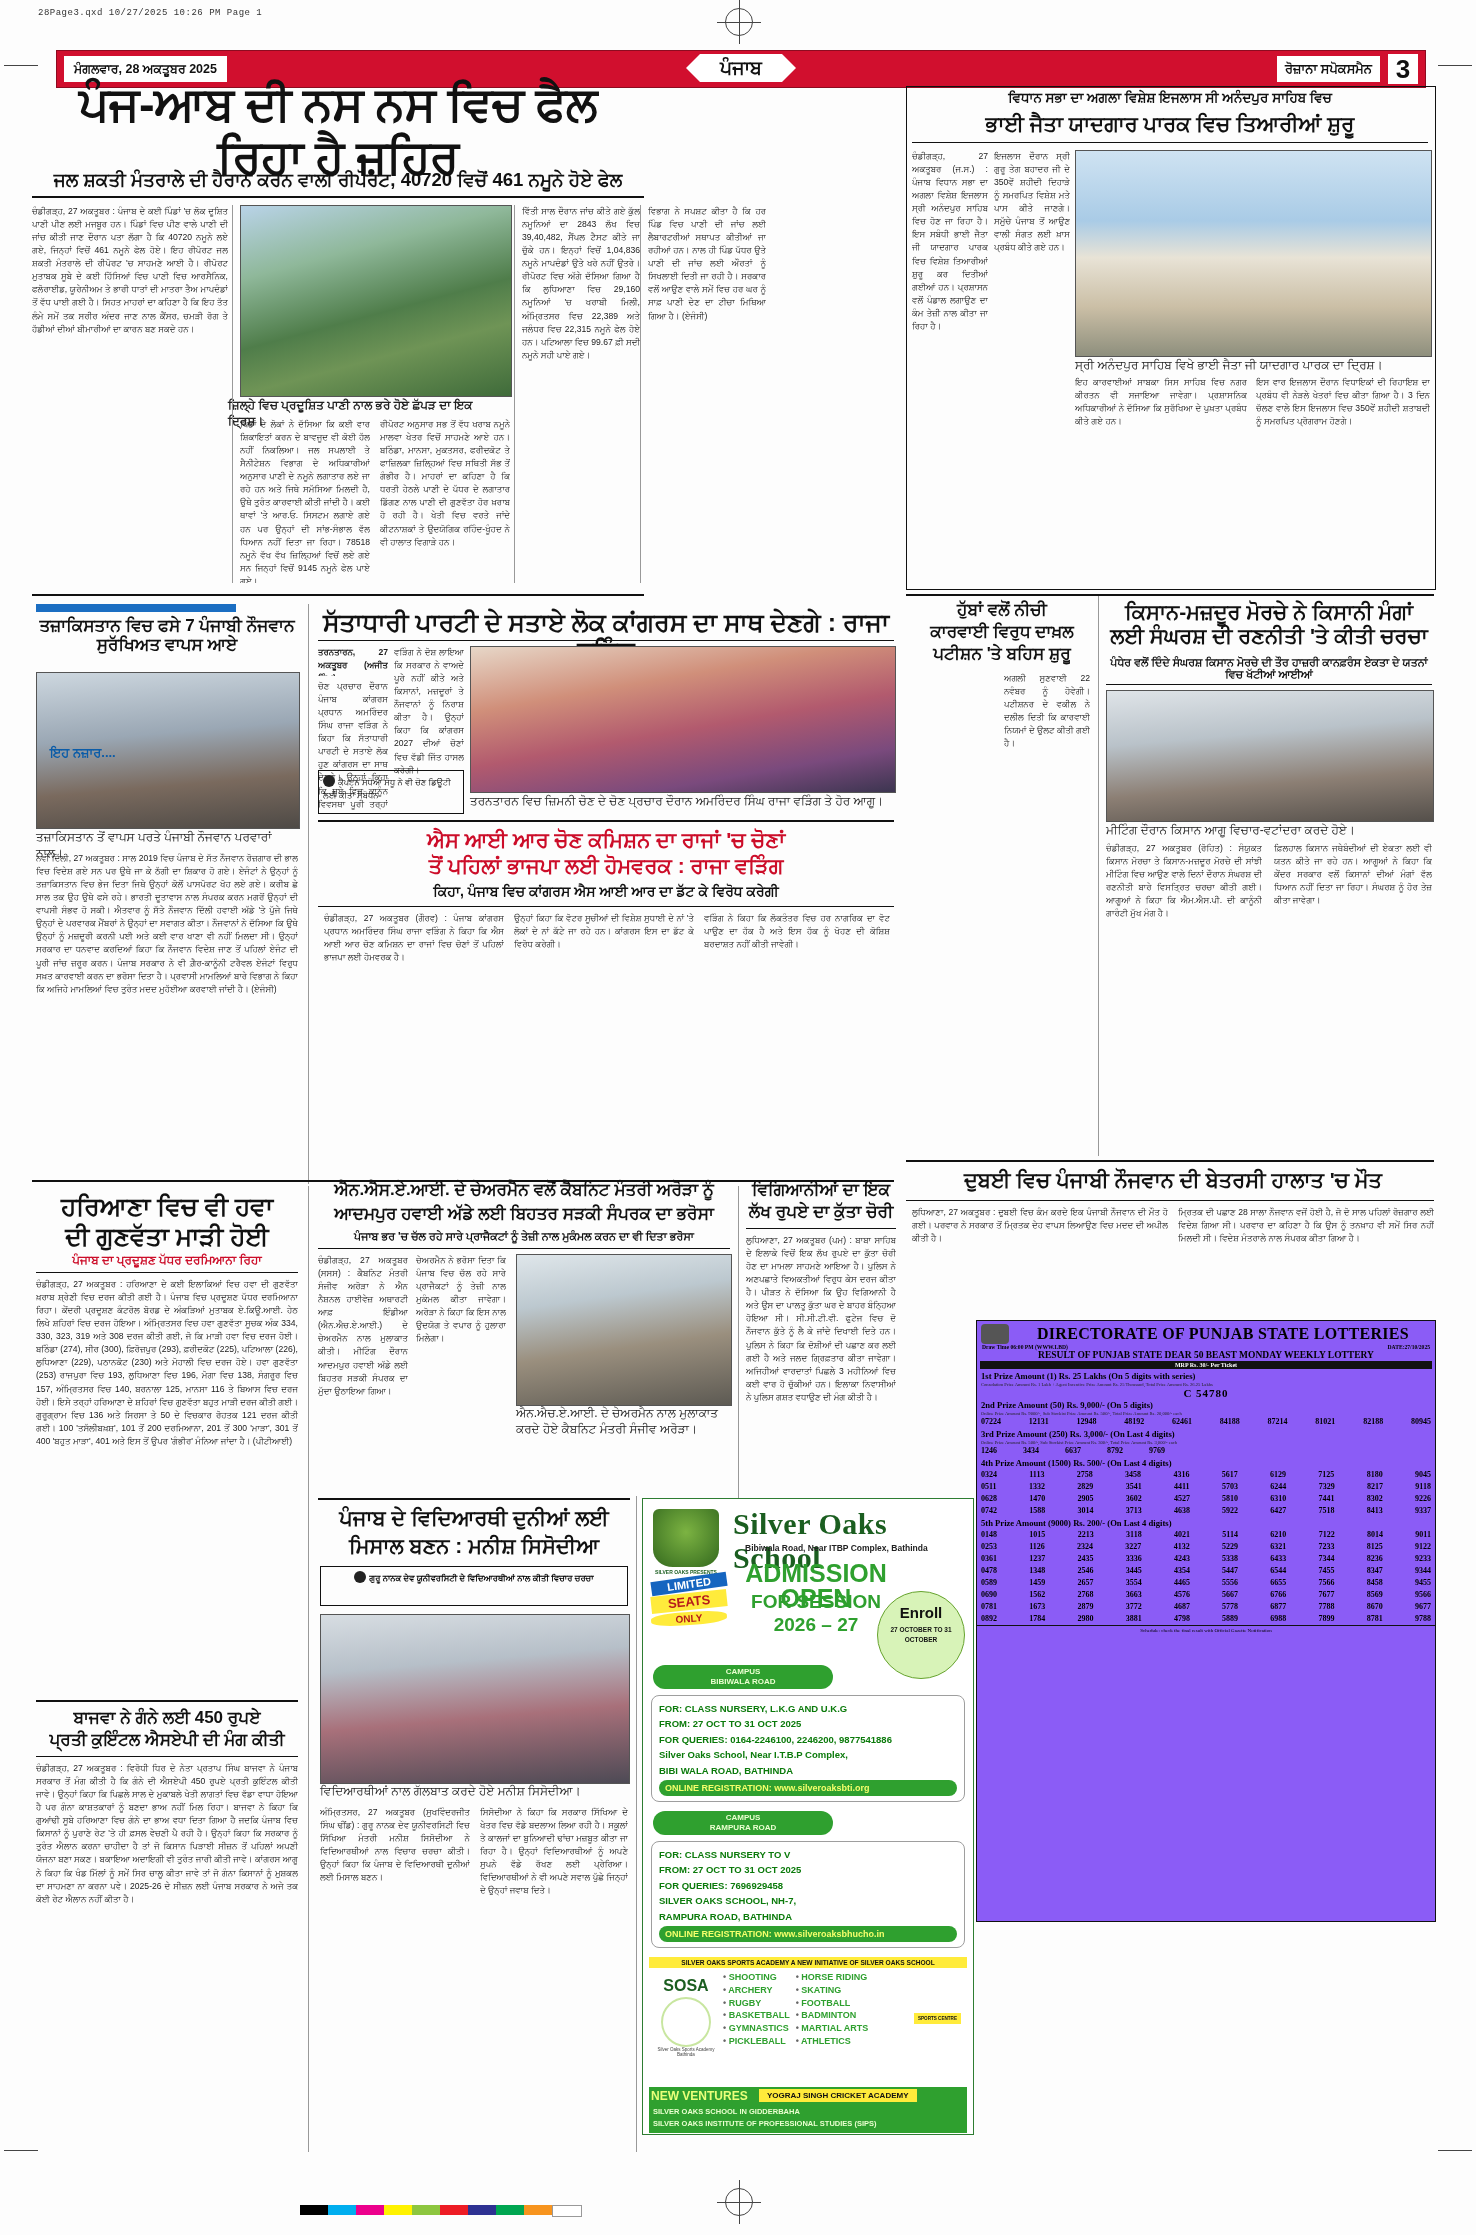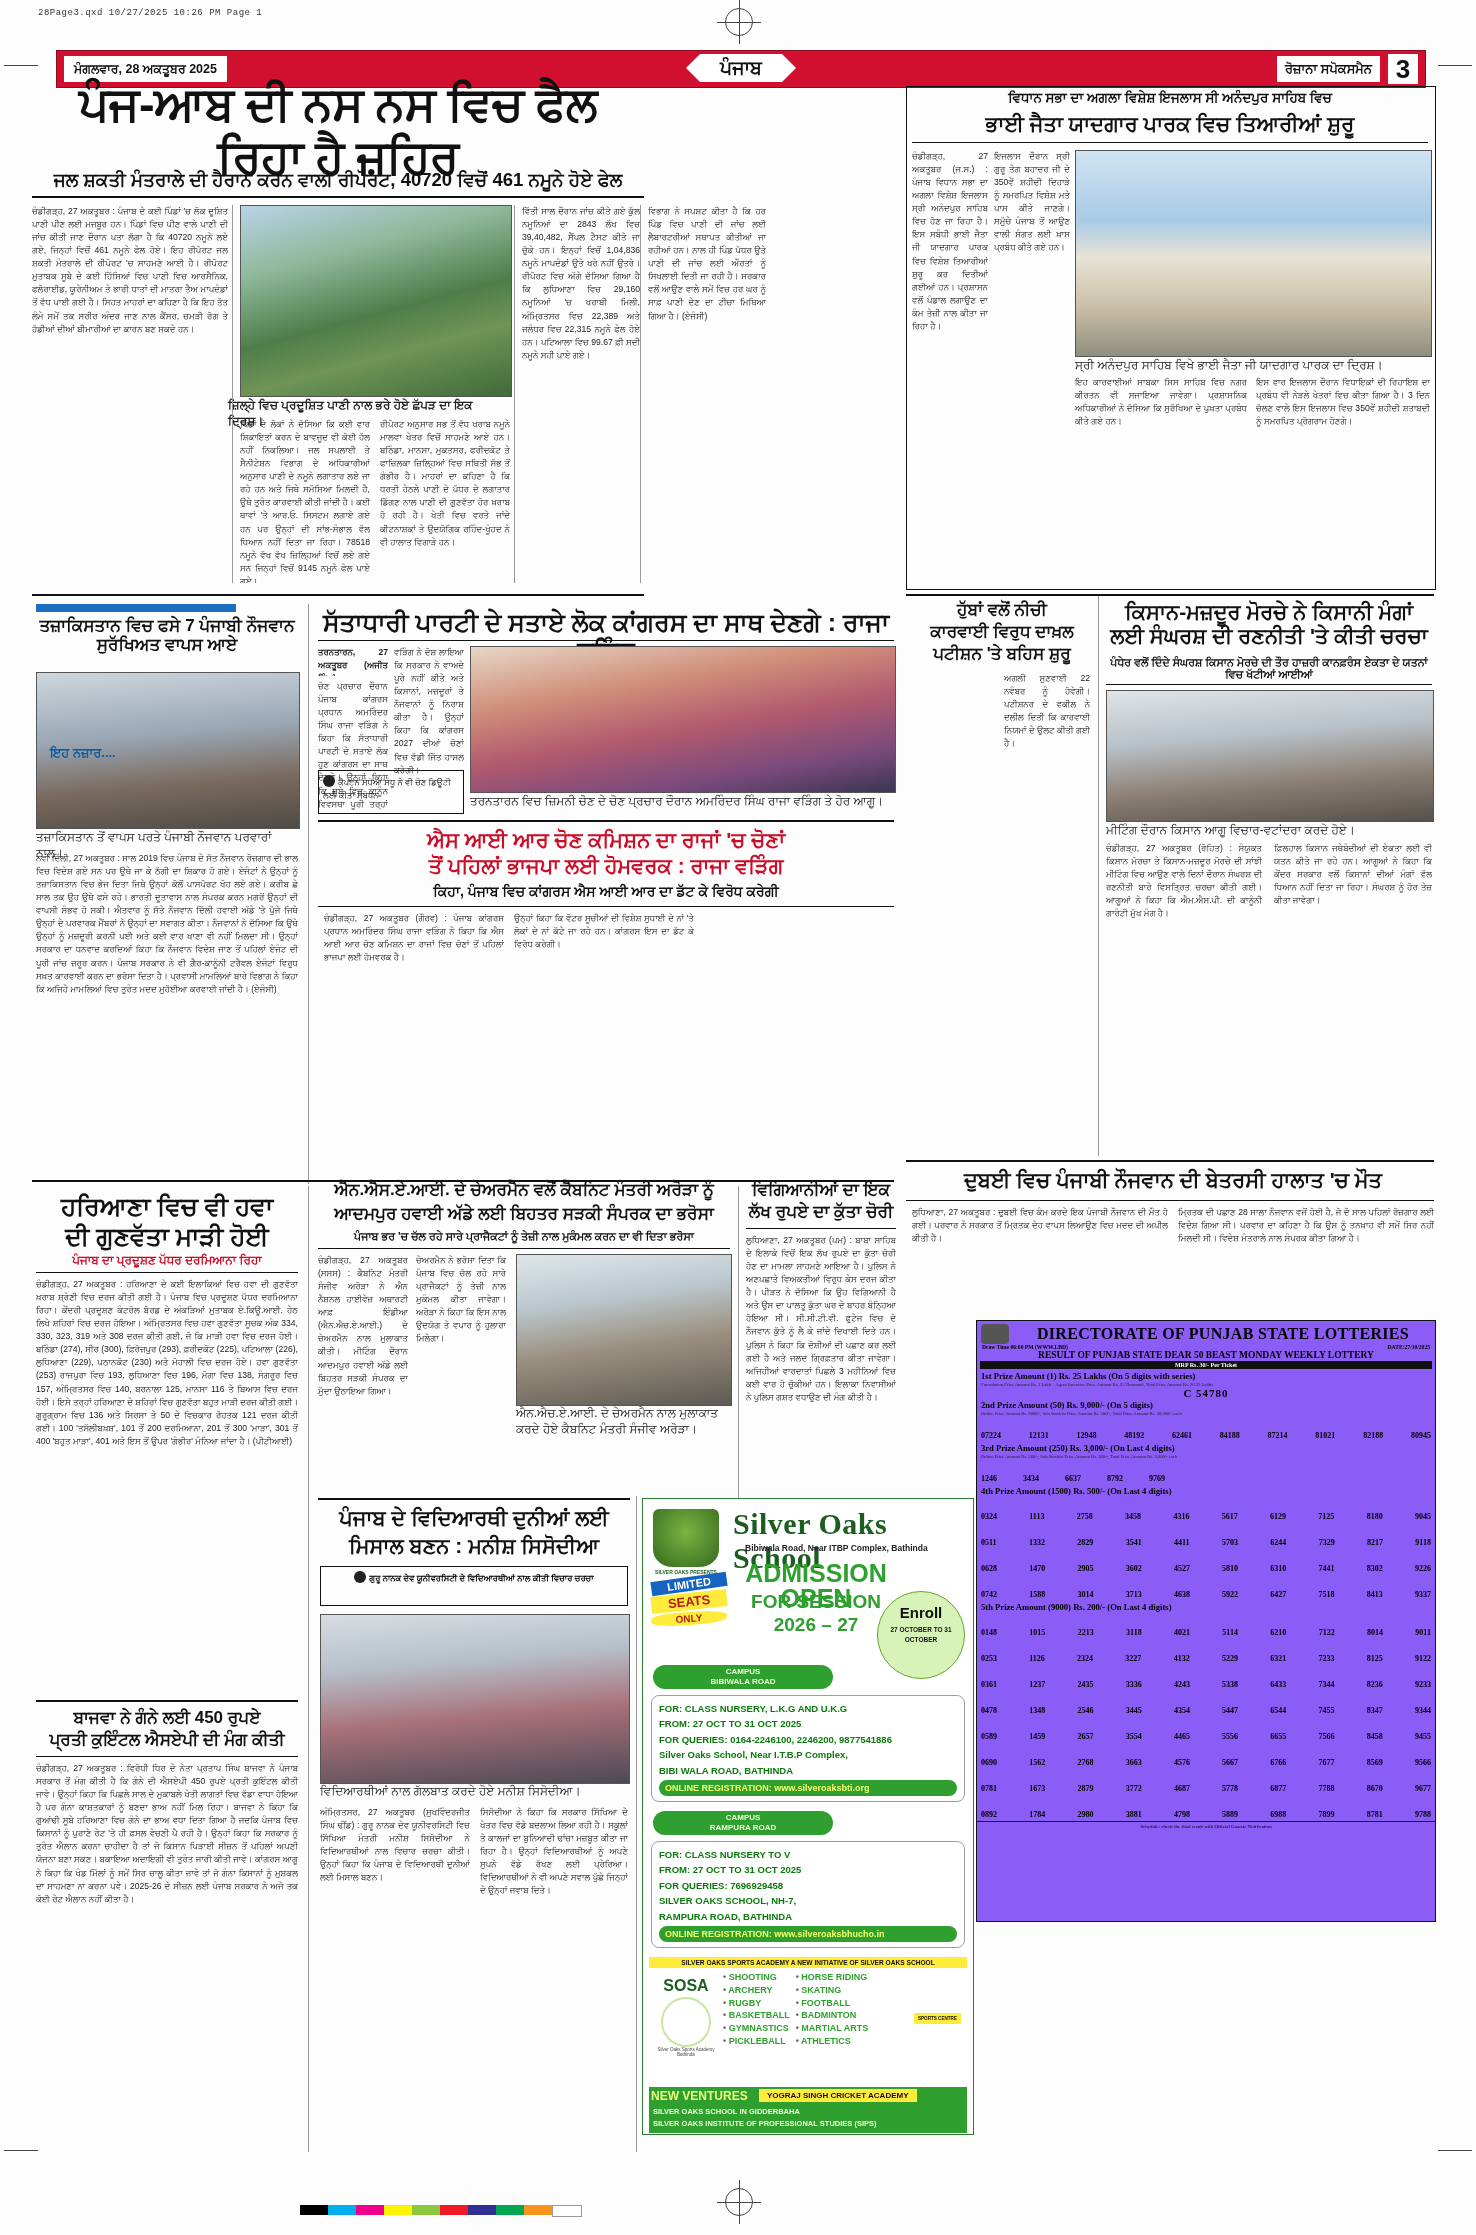--- a/index.html
+++ b/index.html
@@ -178,21 +178,21 @@
   .lot-hd{display:flex;align-items:center;gap:6px;padding:3px 4px 0;}
   .lot-emblem{width:28px;height:20px;border-radius:4px;background:#555;}
   .lot-title{flex:1;text-align:center;font-size:16px;font-weight:bold;letter-spacing:.3px;}
   .lot-meta{display:flex;justify-content:space-between;font-size:5.6px;padding:0 5px;font-weight:bold;}
   .lot-sub{text-align:center;font-size:9.5px;font-weight:bold;}
   .lot-strip{background:#111;color:#fff;font-size:6px;text-align:center;font-weight:bold;padding:1px 0;margin:1px 3px;}
   .lot-prize{font-size:8.6px;font-weight:bold;padding:1px 4px;}
   .lot-note{font-size:4.6px;padding:0 4px;color:#222;}
   .lot-center{text-align:center;font-size:11px;font-weight:bold;letter-spacing:1px;}
   .lot-grid{padding:0 4px;}
-  .lot-row{display:flex;justify-content:space-between;font-size:8px;font-weight:bold;line-height:1.5;margin-top:14px;}
+  .lot-row{display:flex;justify-content:space-between;font-size:8px;font-weight:bold;line-height:1.5;}
   .lot-foot{font-size:5px;text-align:center;padding:2px;border-top:1px solid #111;}
 
   
   .swatches{position:absolute;left:300px;bottom:18px;display:flex;}
   .swatches span{width:28px;height:10px;display:block;}
 
   .blue-strip{position:absolute;background:#1b6ec2;height:8px;}
   .boxed{position:absolute;border:1px solid #111;}
   .quote-box{
     position:absolute;border:1px solid #111;padding:4px;box-sizing:border-box;
@@ -272,20 +272,21 @@
     <span class="quote-ico"></span><span>ਕੈਪਟਨ ਸੰਧੋਆ ਸੰਧੂ ਨੇ ਵੀ ਚੋਣ ਡਿਊਟੀ ਲਈ ਕੀਤਾ ਸੰਬੋਧਨ</span>
   </div>
 
   <div class="rule rule-thick" style="left:318px;top:820px;width:576px;"></div>
   <div class="hl hl-med hl-red" style="position:absolute;left:324px;top:828px;width:564px;">ਐਸ ਆਈ ਆਰ ਚੋਣ ਕਮਿਸ਼ਨ ਦਾ ਰਾਜਾਂ 'ਚ ਚੋਣਾਂ</div>
   <div class="hl hl-med hl-red" style="position:absolute;left:324px;top:854px;width:564px;">ਤੋਂ ਪਹਿਲਾਂ ਭਾਜਪਾ ਲਈ ਹੋਮਵਰਕ : ਰਾਜਾ ਵੜਿੰਗ</div>
   <div class="hl" style="position:absolute;left:324px;top:884px;width:564px;font-size:14px;text-align:center;">ਕਿਹਾ, ਪੰਜਾਬ ਵਿਚ ਕਾਂਗਰਸ ਐਸ ਆਈ ਆਰ ਦਾ ਡੱਟ ਕੇ ਵਿਰੋਧ ਕਰੇਗੀ</div>
   <div class="rule rule-thin" style="left:318px;top:906px;width:576px;"></div>
   <div class="col" style="left:324px;top:912px;width:180px;height:250px;">ਚੰਡੀਗੜ੍ਹ, 27 ਅਕਤੂਬਰ (ਗੌਰਵ) : ਪੰਜਾਬ ਕਾਂਗਰਸ ਪ੍ਰਧਾਨ ਅਮਰਿੰਦਰ ਸਿੰਘ ਰਾਜਾ ਵੜਿੰਗ ਨੇ ਕਿਹਾ ਕਿ ਐਸ ਆਈ ਆਰ ਚੋਣ ਕਮਿਸ਼ਨ ਦਾ ਰਾਜਾਂ ਵਿਚ ਚੋਣਾਂ ਤੋਂ ਪਹਿਲਾਂ ਭਾਜਪਾ ਲਈ ਹੋਮਵਰਕ ਹੈ।</div>
   <div class="col" style="left:514px;top:912px;width:180px;height:250px;">ਉਨ੍ਹਾਂ ਕਿਹਾ ਕਿ ਵੋਟਰ ਸੂਚੀਆਂ ਦੀ ਵਿਸ਼ੇਸ਼ ਸੁਧਾਈ ਦੇ ਨਾਂ 'ਤੇ ਲੋਕਾਂ ਦੇ ਨਾਂ ਕੱਟੇ ਜਾ ਰਹੇ ਹਨ। ਕਾਂਗਰਸ ਇਸ ਦਾ ਡੱਟ ਕੇ ਵਿਰੋਧ ਕਰੇਗੀ।</div>
+  <div class="col" style="left:704px;top:912px;width:186px;height:250px;">ਵੜਿੰਗ ਨੇ ਕਿਹਾ ਕਿ ਲੋਕਤੰਤਰ ਵਿਚ ਹਰ ਨਾਗਰਿਕ ਦਾ ਵੋਟ ਪਾਉਣ ਦਾ ਹੱਕ ਹੈ ਅਤੇ ਇਸ ਹੱਕ ਨੂੰ ਖੋਹਣ ਦੀ ਕੋਸ਼ਿਸ਼ ਬਰਦਾਸ਼ਤ ਨਹੀਂ ਕੀਤੀ ਜਾਵੇਗੀ।</div>
 
   <div class="hl hl-sm" style="position:absolute;left:912px;top:600px;width:180px;">ਹੁੱਬਾਂ ਵਲੋਂ ਨੀਚੀ</div>
   <div class="hl hl-sm" style="position:absolute;left:912px;top:622px;width:180px;">ਕਾਰਵਾਈ ਵਿਰੁਧ ਦਾਖ਼ਲ</div>
   <div class="hl hl-sm" style="position:absolute;left:912px;top:644px;width:180px;">ਪਟੀਸ਼ਨ 'ਤੇ ਬਹਿਸ ਸ਼ੁਰੂ</div>
   <div class="col" style="left:1004px;top:672px;width:86px;height:480px;">ਅਗਲੀ ਸੁਣਵਾਈ 22 ਨਵੰਬਰ ਨੂੰ ਹੋਵੇਗੀ। ਪਟੀਸ਼ਨਰ ਦੇ ਵਕੀਲ ਨੇ ਦਲੀਲ ਦਿਤੀ ਕਿ ਕਾਰਵਾਈ ਨਿਯਮਾਂ ਦੇ ਉਲਟ ਕੀਤੀ ਗਈ ਹੈ।</div>
   <div class="vrule" style="left:1098px;top:596px;height:560px;"></div>
 
   <div class="hl hl-med" style="position:absolute;left:1106px;top:600px;width:326px;">ਕਿਸਾਨ-ਮਜ਼ਦੂਰ ਮੋਰਚੇ ਨੇ ਕਿਸਾਨੀ ਮੰਗਾਂ ਲਈ ਸੰਘਰਸ਼ ਦੀ ਰਣਨੀਤੀ 'ਤੇ ਕੀਤੀ ਚਰਚਾ</div>
   <div class="hl" style="position:absolute;left:1106px;top:656px;width:326px;font-size:11px;text-align:center;">ਪੰਧੇਰ ਵਲੋਂ ਦਿੰਦੇ ਸੰਘਰਸ਼ ਕਿਸਾਨ ਮੋਰਚੇ ਦੀ ਤੌਰ ਹਾਜ਼ਰੀ ਕਾਨਫ਼ਰੰਸ ਏਕਤਾ ਦੇ ਯਤਨਾਂ ਵਿਚ ਖੱਟੀਆਂ ਆਈਆਂ</div>
   <div class="rule rule-thin" style="left:1106px;top:684px;width:326px;"></div>

